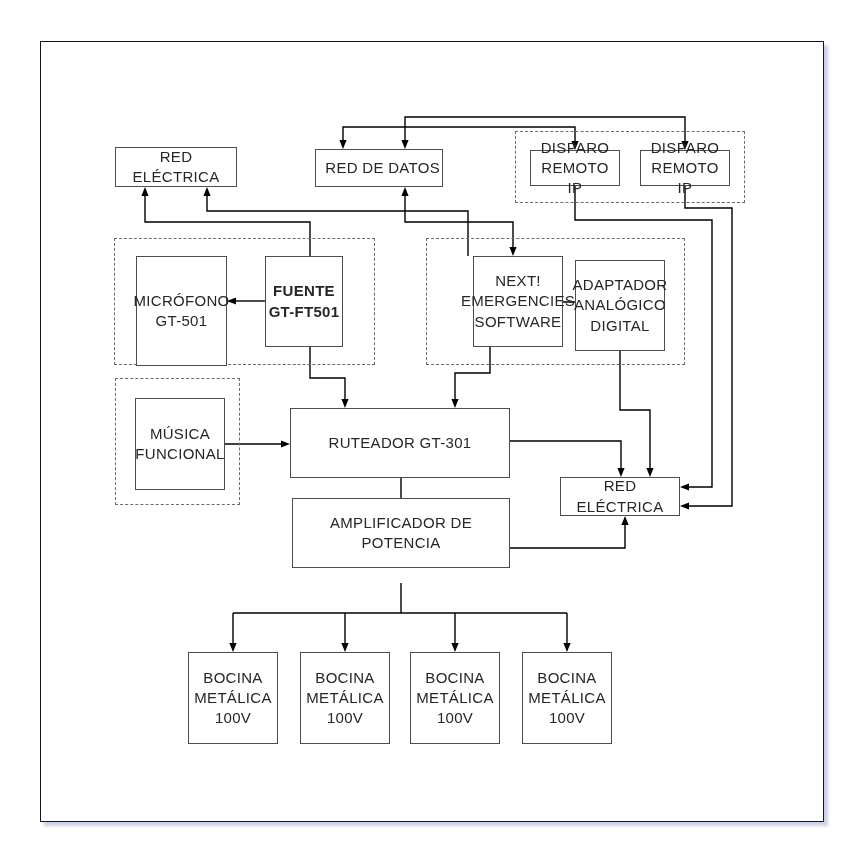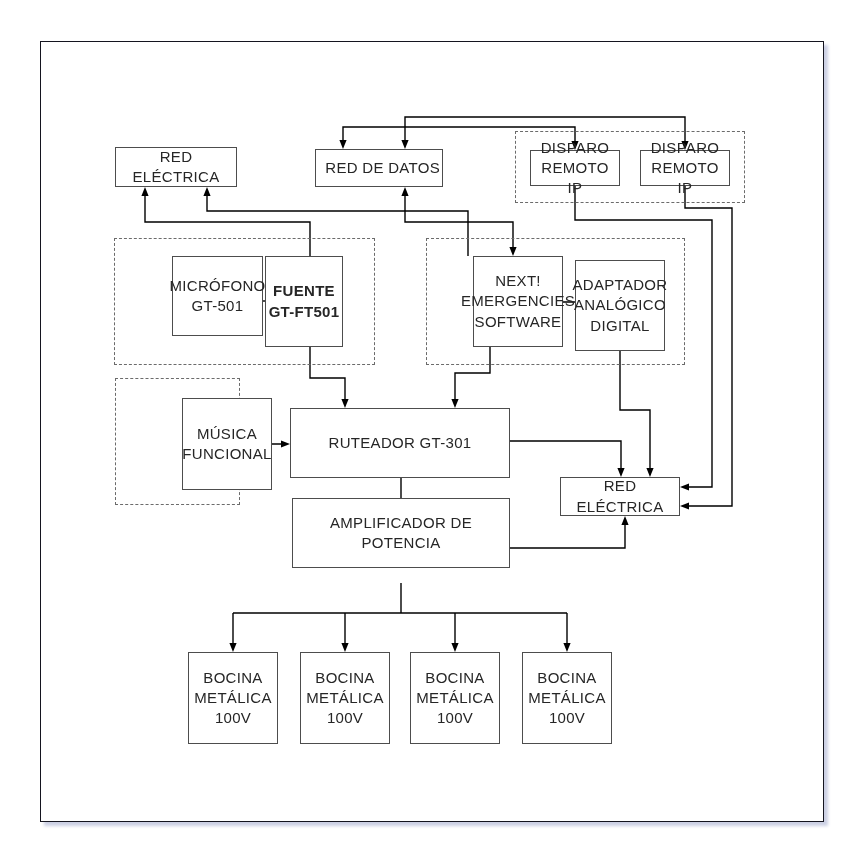--- a/index.html
+++ b/index.html
@@ -132,39 +132,39 @@
     <span class="node-label">RED DE DATOS</span>
   </div>
       <div class="node solid" style="left: 530px; top: 150px; width: 90px; height: 36px;">
     <span class="node-label">DISPARO
 REMOTO IP</span>
   </div>
       <div class="node solid" style="left: 640px; top: 150px; width: 90px; height: 36px;">
     <span class="node-label">DISPARO
 REMOTO IP</span>
   </div>
-      <div class="node solid" style="left: 136px; top: 256px; width: 91px; height: 80px; margin-left: 36px;">
+      <div class="node solid" style="left: 136px; top: 256px; width: 91px; height: 110px;">
     <span class="node-label">MICRÓFONO
 GT-501</span>
   </div>
       <div class="node solid" style="left: 265px; top: 256px; width: 78px; height: 91px; font-weight: bold;">
     <span class="node-label">FUENTE
 GT-FT501</span>
   </div>
       <div class="node solid" style="left: 445px; top: 256px; width: 90px; height: 91px; margin-left: 28px;">
     <span class="node-label">NEXT!
 EMERGENCIES
 SOFTWARE</span>
   </div>
       <div class="node solid" style="left: 575px; top: 260px; width: 90px; height: 91px;">
     <span class="node-label">ADAPTADOR
 ANALÓGICO
 DIGITAL</span>
   </div>
-      <div class="node solid" style="left: 135px; top: 398px; width: 90px; height: 92px; margin-left: 47px;">
+      <div class="node solid" style="left: 135px; top: 398px; width: 90px; height: 92px;">
     <span class="node-label">MÚSICA
 FUNCIONAL</span>
   </div>
       <div class="node solid" style="left: 290px; top: 408px; width: 220px; height: 70px;">
     <span class="node-label">RUTEADOR GT-301</span>
   </div>
       <div class="node solid" style="left: 560px; top: 477px; width: 120px; height: 39px;">
     <span class="node-label">RED ELÉCTRICA</span>
   </div>
       <div class="node solid" style="left: 292px; top: 498px; width: 218px; height: 70px;">

